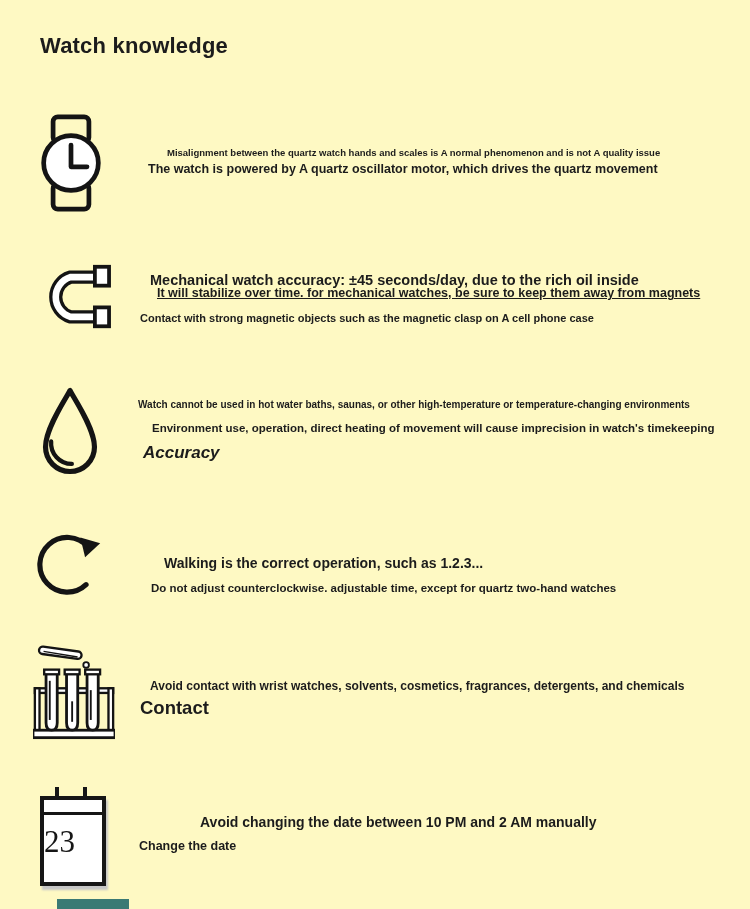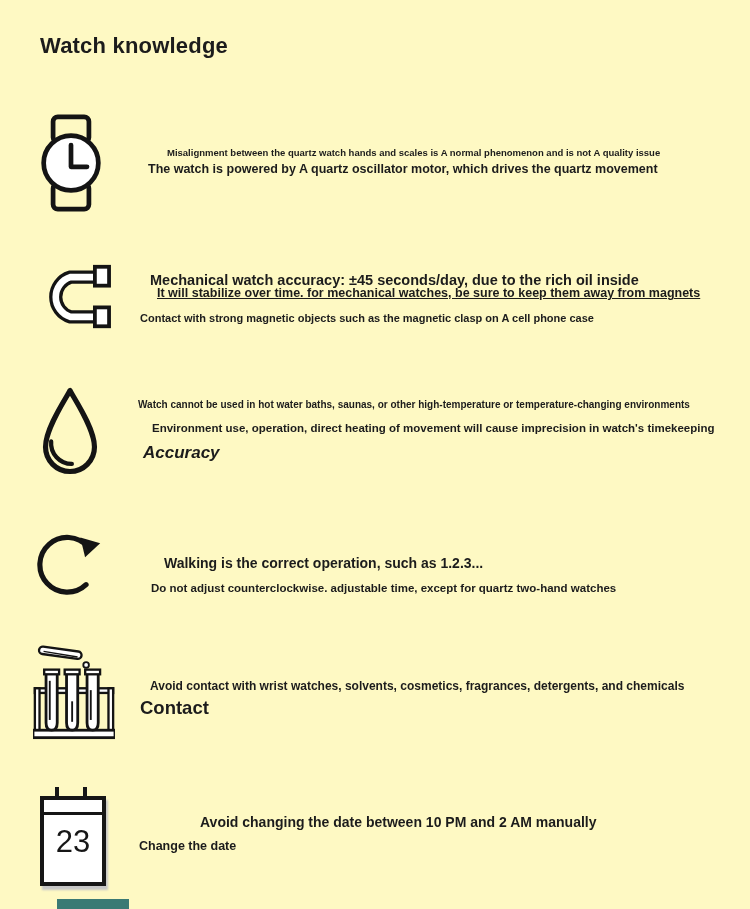--- a/index.html
+++ b/index.html
@@ -27,22 +27,22 @@
   #s6l1{left:200px;top:814px;font-size:14px;}
   #s6l2{left:139px;top:839px;font-size:12.5px;}
 
   
   .cal{position:absolute;left:40px;top:787px;width:66px;height:98px;}
   .cal-body{position:absolute;left:0;top:9px;width:58px;height:82px;border:4px solid #161616;background:#fff;
             box-shadow:2px 4px 2px #c6c6c6;}
   .cal-header{position:absolute;left:0;top:0;width:100%;height:12px;border-bottom:3px solid #161616;}
   .cal-tick{position:absolute;top:0;width:4px;height:18px;background:#161616;}
   .cal-tick.t1{left:15px;} .cal-tick.t2{left:43px;}
-  .cal-num{position:absolute;left:0;top:24px;width:100%;text-align:center;font-size:31px;color:#161616;
-           font-family:Liberation Sans, sans-serif;}
+  .cal-num{position:absolute;left:0;top:24px;width:100%;font-size:31px;color:#161616;
+           font-family:Liberation Serif, serif;}
   .accent-bar{position:absolute;left:57px;top:899px;width:72px;height:10px;}
 </style>
 </head>
 <body>
 
 <div class="page">
 
   <h1 class="title">Watch knowledge</h1>
 
   <div class="icon" style="left:38px;top:113px;">

